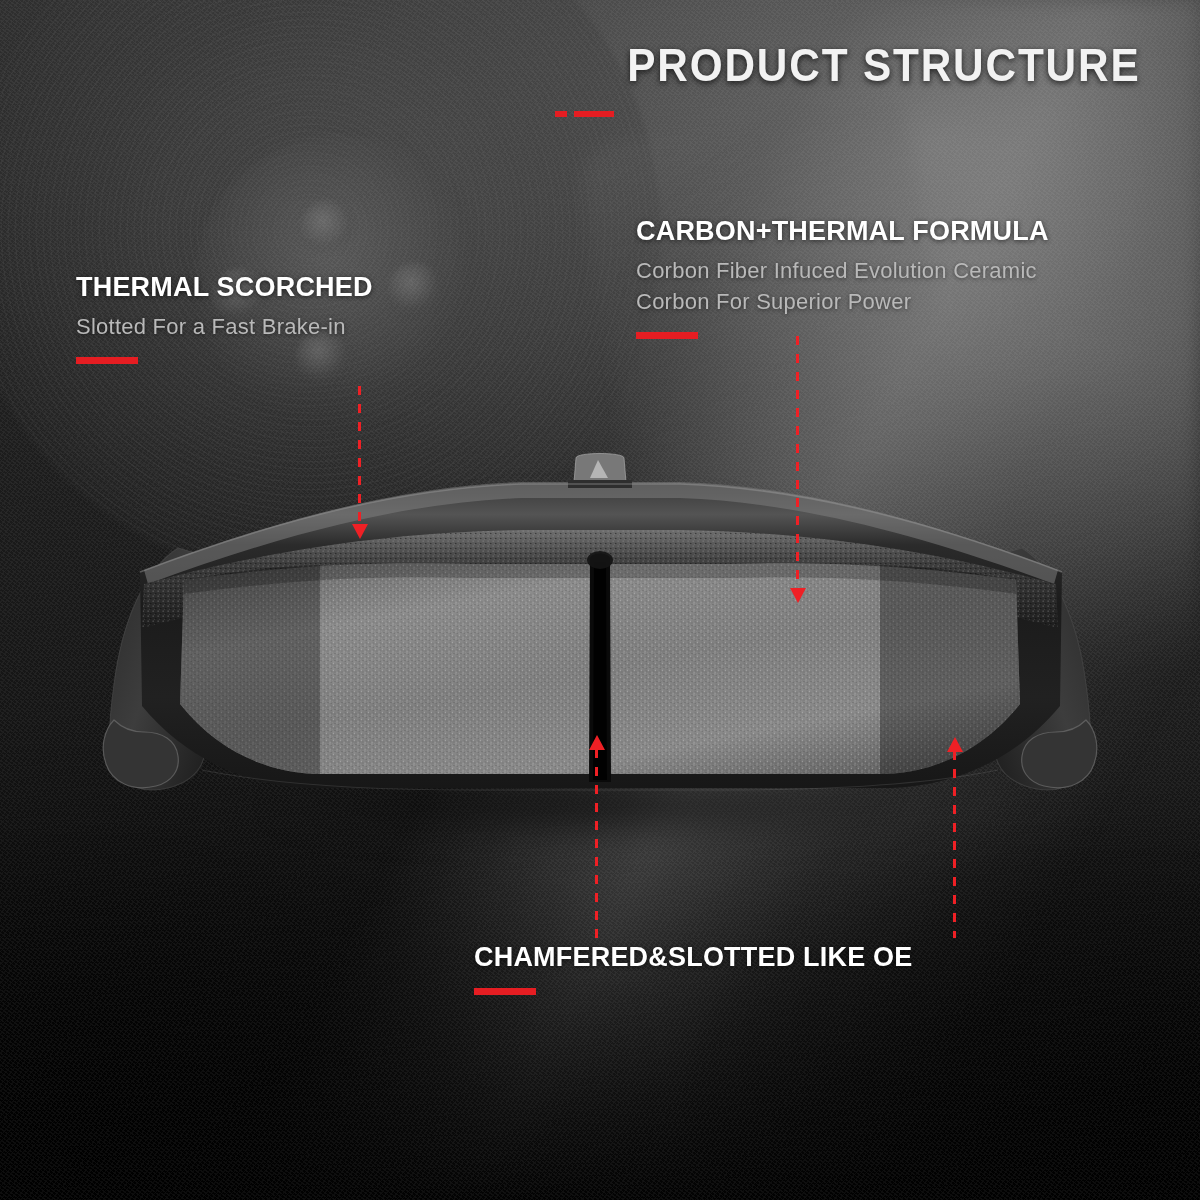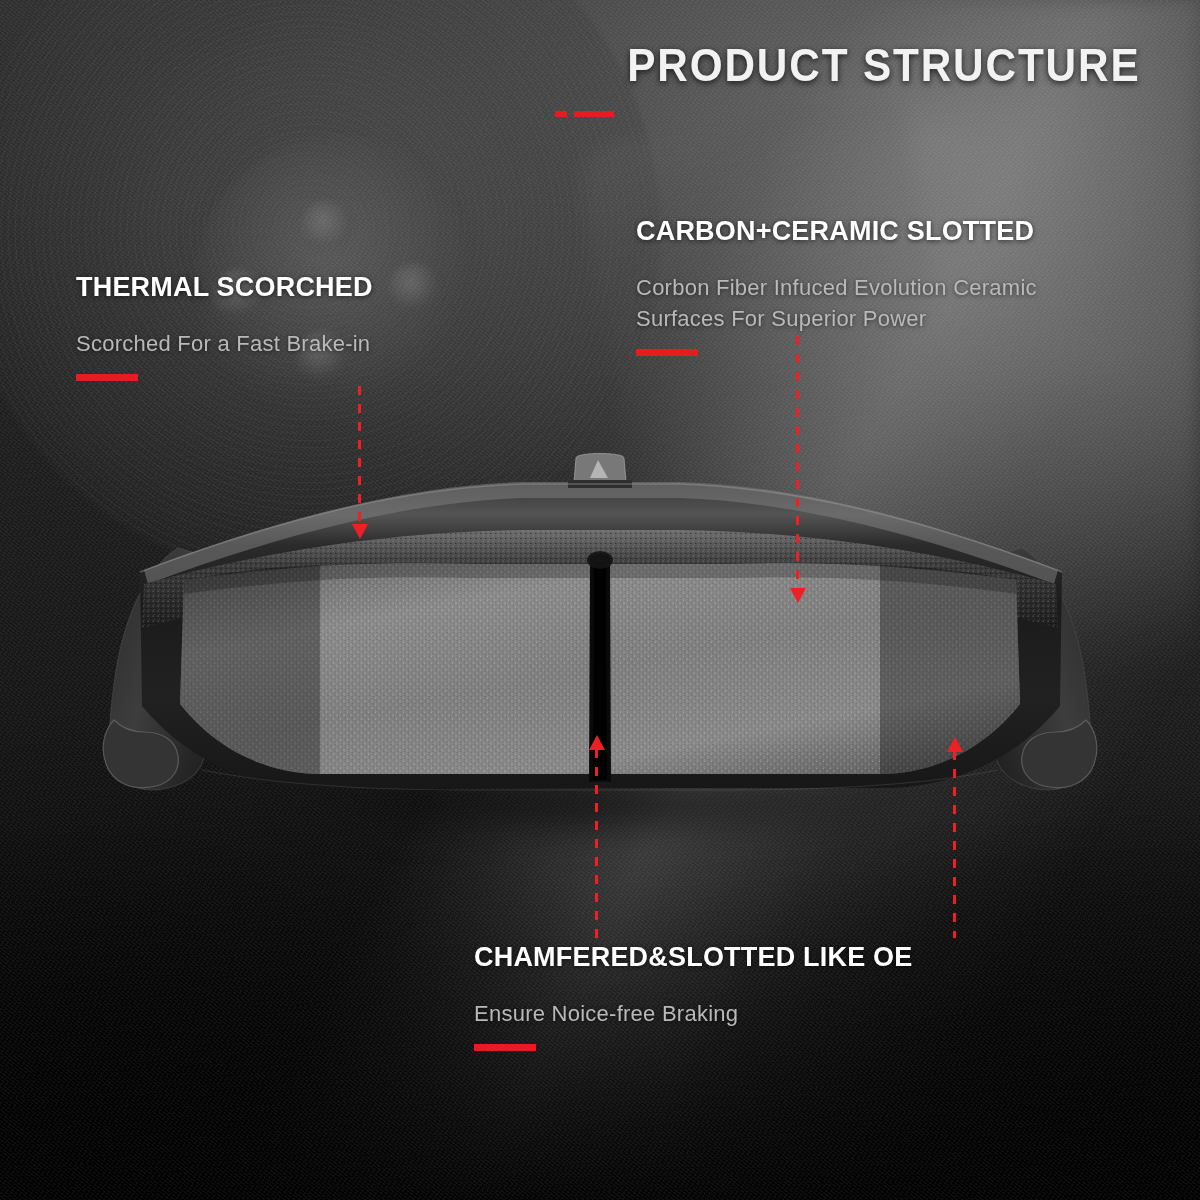--- a/index.html
+++ b/index.html
@@ -122,21 +122,21 @@
 
   
   .callout { position:absolute; }
   .callout .c-head {
     font-size:27px; font-weight:700; color:#ffffff;
     letter-spacing:.2px; white-space:nowrap;
     text-shadow:0 1px 5px rgba(0,0,0,.65);
     font-family:"Liberation Sans", sans-serif;
   }
   .callout .c-body {
-    margin-top:25px;
+    margin-top:8px;
     font-size:22px; line-height:31px;
     color:#b9b9b9; font-weight:300;
     letter-spacing:.25px;
     text-shadow:0 1px 4px rgba(0,0,0,.55);
     font-family:"Liberation Sans", sans-serif;
   }
   .callout .c-bar {
     margin-top:15px;
     width:62px; height:7px; background:#e51d22;
   }
@@ -336,38 +336,37 @@
       <rect x="516" y="28" width="64" height="8" fill="#2e2e2e"></rect>
 
       <path d="M88,120 C236,64 356,36 470,32 L628,32 C742,36 862,64 1010,120" fill="none" stroke="#9c9c9c" stroke-width="1.6" stroke-opacity="0.45"></path>
       <path d="M150,318 C230,334 330,338 420,338 L676,338 C766,338 866,334 946,318" fill="none" stroke="#8a8a8a" stroke-width="1.1" stroke-opacity="0.22"></path>
     </svg>
   </div>
 
   <div class="callout" id="callout-thermal">
     <div class="c-head">THERMAL SCORCHED</div>
     <div class="c-body">
-      <div>Scorched For a Fast Brake-in</div>
+      <div>Slotted For a Fast Brake-in</div>
     </div>
     <div class="c-bar"></div>
   </div>
 
   <div class="callout" id="callout-carbon">
-    <div class="c-head">CARBON+CERAMIC SLOTTED</div>
+    <div class="c-head">CARBON+THERMAL FORMULA</div>
     <div class="c-body">
       <div>Corbon Fiber Infuced Evolution Ceramic</div>
-      <div>Surfaces For Superior Power</div>
+      <div>Corbon For Superior Power</div>
     </div>
     <div class="c-bar"></div>
   </div>
 
   <div class="callout" id="callout-chamfer">
     <div class="c-head">CHAMFERED&amp;SLOTTED LIKE OE</div>
     <div class="c-body">
-      <div>Ensure Noice-free Braking</div>
     </div>
     <div class="c-bar"></div>
   </div>
 
   <div class="leader dir-down" id="leader-thermal">
     <div class="ldr-line"></div>
     <div class="ldr-head"></div>
   </div>
 
   <div class="leader dir-down" id="leader-carbon">

